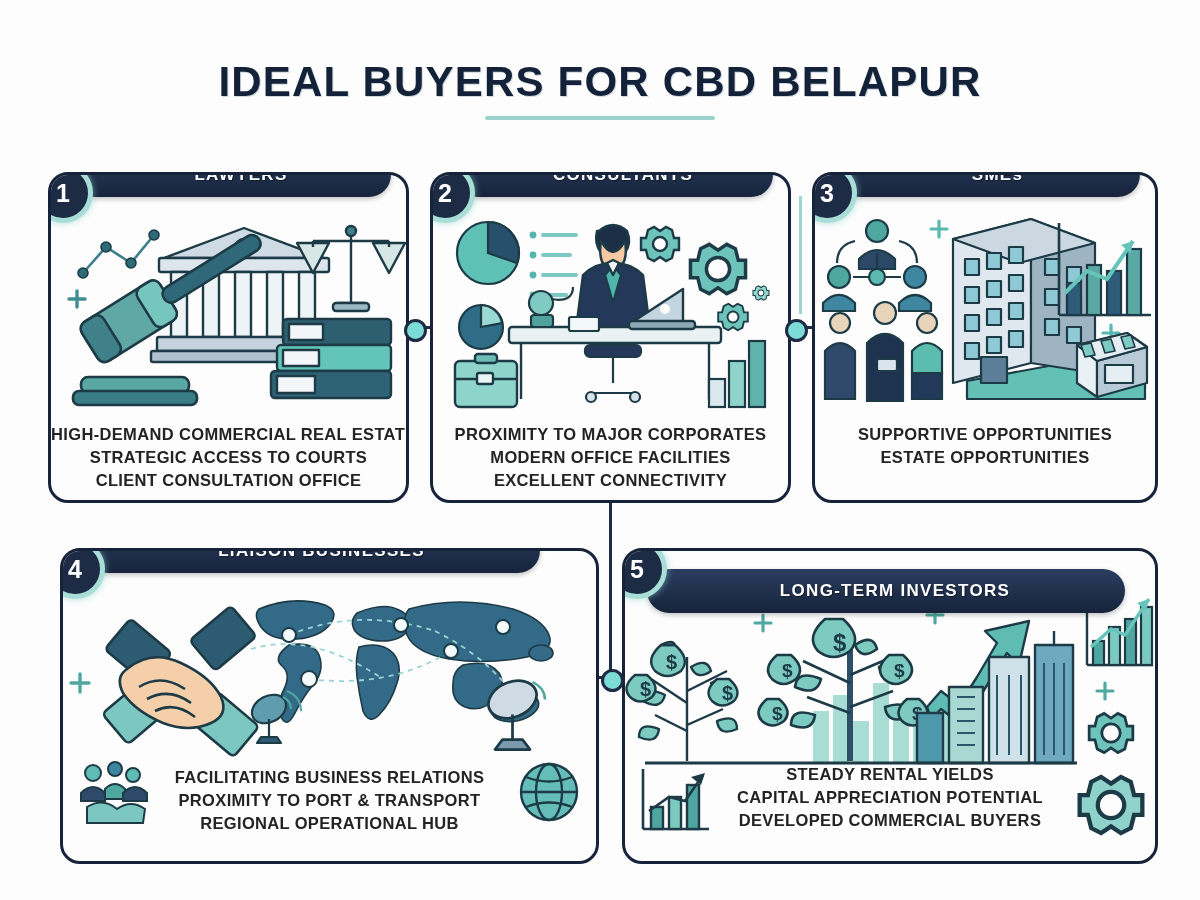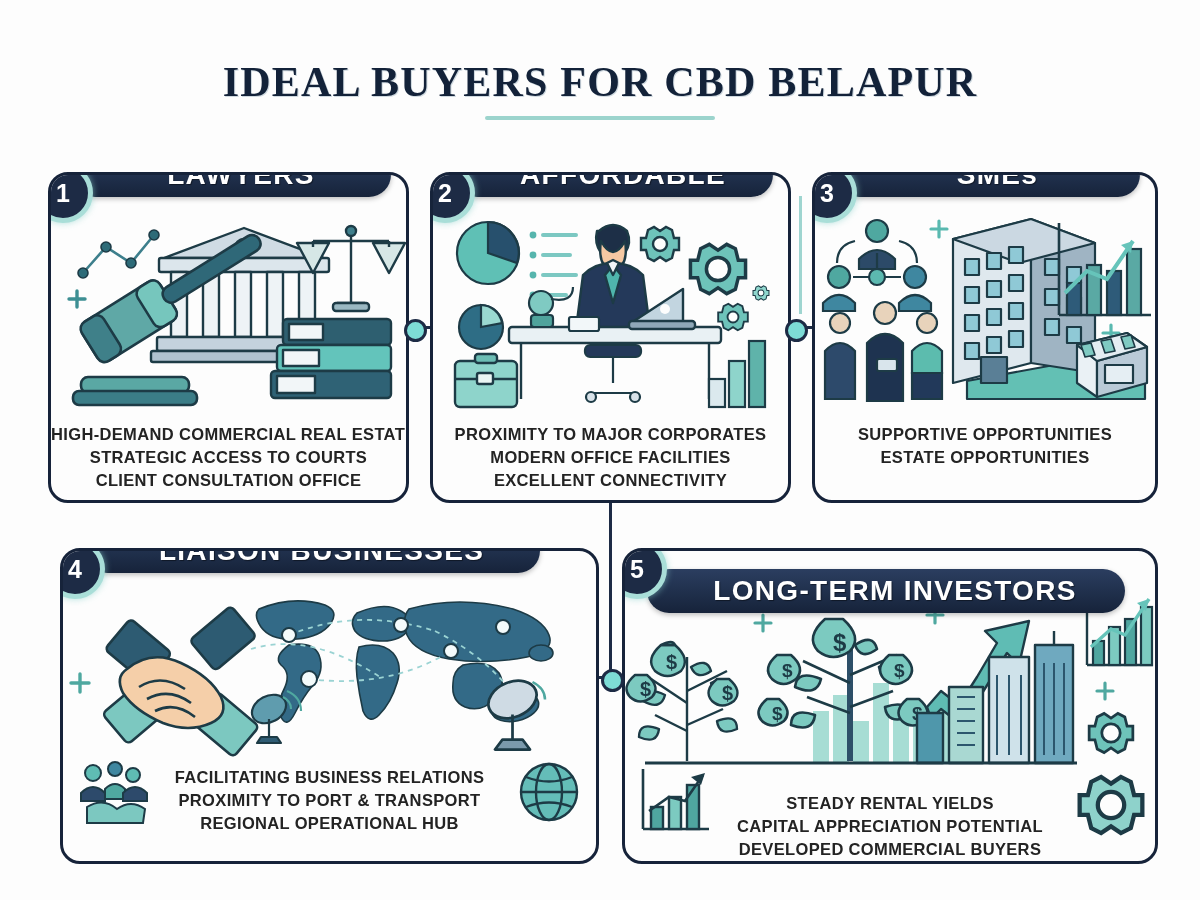--- a/index.html
+++ b/index.html
@@ -6,21 +6,21 @@
   body{
     width:1200px;height:900px;
     background:#ffffff;
     font-family:"Liberation Sans",sans-serif;
     overflow:hidden;
     position:relative;
   }
   .canvas{position:absolute;inset:0;background:#fdfdfd;}
 
   
-  .title-wrap{position:absolute;top:58px;left:0;width:1200px;text-align:center;font-family:Liberation Serif, serif;}
+  .title-wrap{position:absolute;top:58px;left:0;width:1200px;text-align:center;}
   .title{
     font-size:42px;font-weight:bold;letter-spacing:1.2px;
     color:#132239;
     text-shadow:1px 1px 0 rgba(120,150,170,.35);
   }
   .title-rule{
     width:230px;height:4px;border-radius:3px;
     background:#9cd4cd;margin:10px auto 0;
   }
 
@@ -43,21 +43,21 @@
   .header{
     position:absolute;top:-22px;height:44px;
     background:linear-gradient(180deg,#2b3e60 0%,#16233a 100%);
     border-radius:22px;
     display:flex;align-items:center;justify-content:center;
     z-index:6;
     box-shadow:0 2px 5px rgba(0,0,0,.25);
   }
   .header-label{
     color:#ffffff;font-weight:bold;letter-spacing:1.3px;
-    font-size:28px;
+    font-size:17px;
     text-shadow:1px 1px 1px rgba(0,0,0,.45);
     padding:0 26px 0 44px;white-space:nowrap;
   }
   .badge{
     position:absolute;left:-18px;top:-12px;
     width:50px;height:50px;border-radius:50%;
     background:#1d2b45;border:5px solid #a9ded8;
     display:flex;align-items:center;justify-content:center;
     color:#fff;font-weight:bold;font-size:25px;
     z-index:7;
@@ -170,21 +170,21 @@
 
     <div class="bullets" style="top:248px;">
       <div>HIGH-DEMAND COMMERCIAL REAL ESTATE</div>
       <div>STRATEGIC ACCESS TO COURTS</div>
       <div>CLIENT CONSULTATION OFFICE</div>
     </div>
   </div>
 
   <div class="card" style="left:430px;top:172px;width:355px;height:325px;">
     <div class="header" style="left:22px;width:318px;">
-      <span class="header-label">AFFORDABLE</span>
+      <span class="header-label">CONSULTANTS</span>
     </div>
     <div class="badge">
       <span>2</span>
     </div>
 
     <div class="art" style="top:36px;height:200px;">
       <svg width="355" height="200" viewBox="0 0 355 200">
 
         <g stroke="#1d3b46" stroke-width="2.2">
           <circle cx="55" cy="42" r="31" fill="#5fc0b5"></circle>
@@ -633,21 +633,21 @@
 
         <g stroke="#1d3b46" stroke-width="2.4" fill="#6ec3ba">
           <g transform="translate(486,150) scale(1.15)">
             <path d="M-19,-6 L-14,-6 L-12,-14 L-6,-17 L0,-13 L6,-17 L12,-14 L14,-6 L19,-6 L19,6 L14,6 L12,14 L6,17 L0,13 L-6,17 L-12,14 L-14,6 L-19,6 Z"></path>
             <circle cx="0" cy="0" r="8" fill="#fdfdfd"></circle>
           </g>
         </g>
       </svg>
     </div>
 
-    <div class="bullets" style="top:212px;margin-top:29px;">
+    <div class="bullets" style="top:212px;">
       <div>STEADY RENTAL YIELDS</div>
       <div>CAPITAL APPRECIATION POTENTIAL</div>
       <div>DEVELOPED COMMERCIAL BUYERS</div>
     </div>
 
     <div style="position:absolute;left:4px;top:212px;">
       <svg width="86" height="80" viewBox="0 0 86 80">
         <g stroke="#1d3b46" stroke-width="2.4">
           <line x1="14" y1="6" x2="14" y2="66" stroke-width="2.6"></line>
           <line x1="14" y1="66" x2="80" y2="66" stroke-width="2.6"></line>

